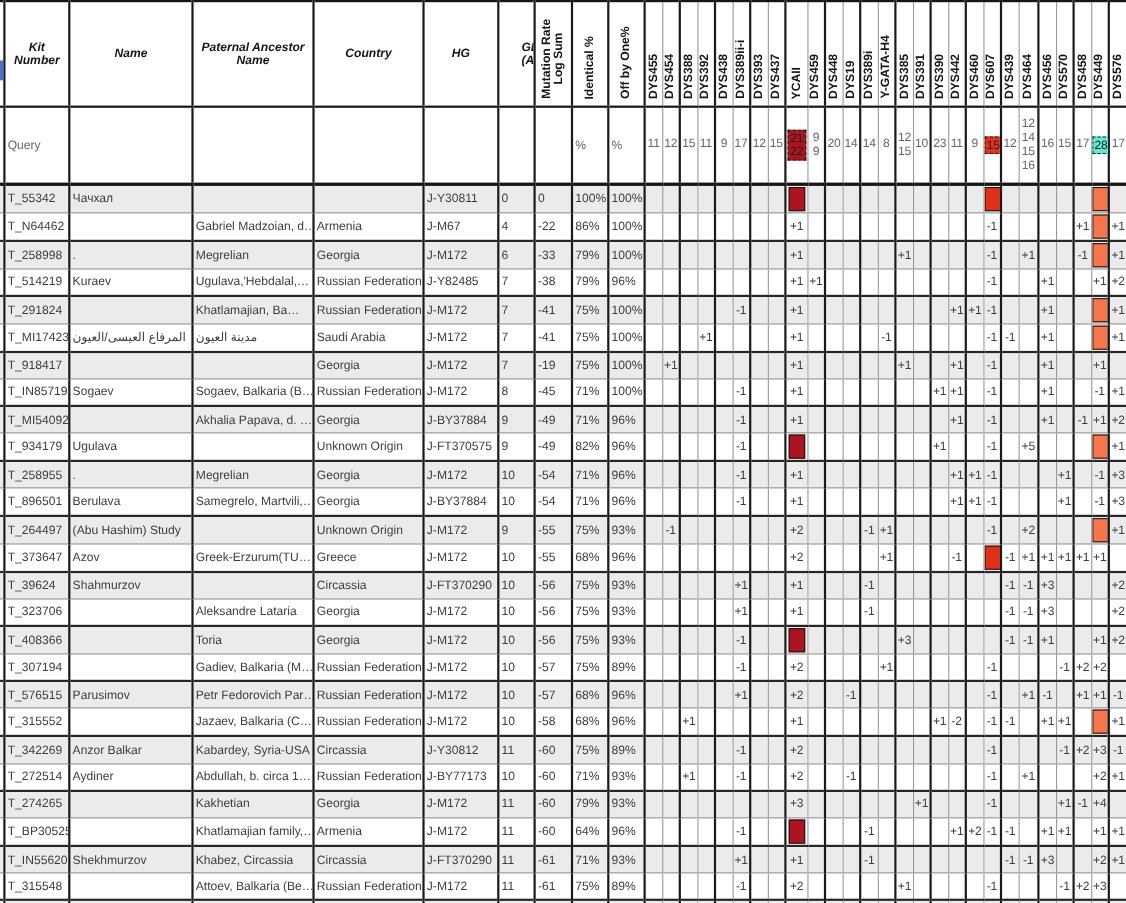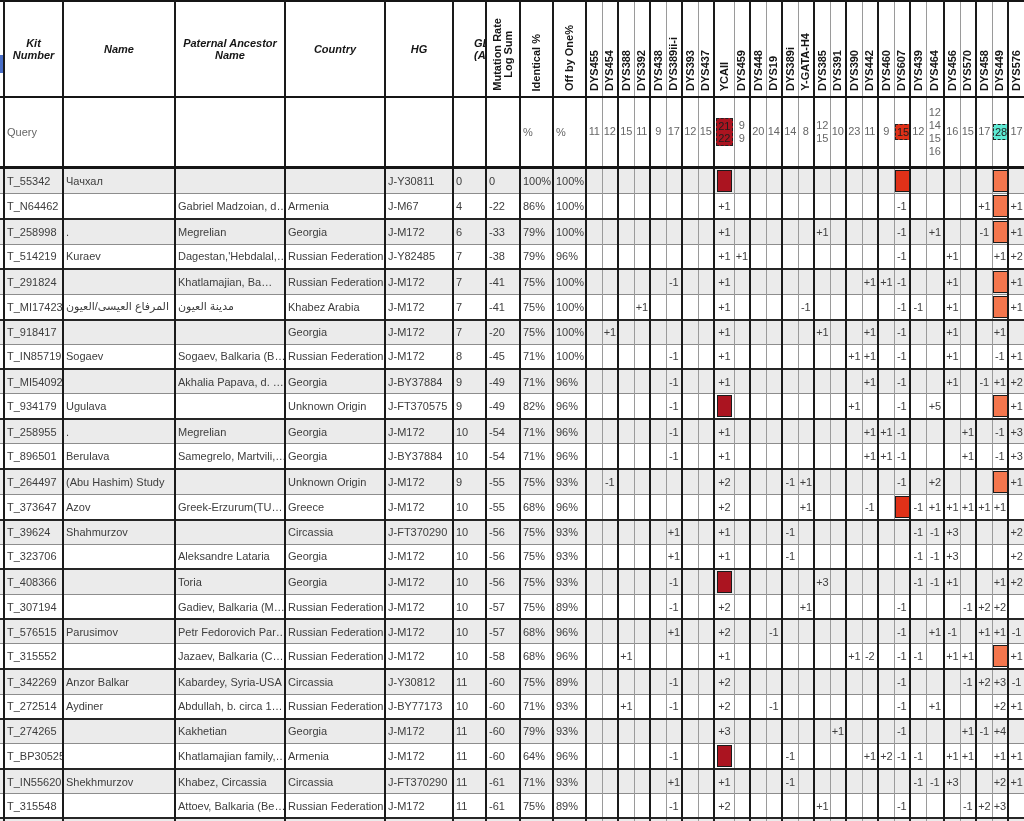--- a/index.html
+++ b/index.html
@@ -291,21 +291,21 @@
             <td class="mc bl2">-1</td>
             <td class="mc bl1">
               <div class="fbox" style="background:#f4764d"></div>
             </td>
             <td class="mc bl2">+1</td>
           </tr>
           <tr class="drow bt1">
             <td></td>
             <td class="lt bl2">T_514219</td>
             <td class="lt bl2">Kuraev</td>
-            <td class="lt bl2">Dagestan,'Hebdalal,…</td>
+            <td class="lt bl2">Ugulava,'Hebdalal,…</td>
             <td class="lt bl2">Russian Federation</td>
             <td class="lt bl2">J-Y82485</td>
             <td class="lt bl2">7</td>
             <td class="lt bl2">-38</td>
             <td class="lt bl2">79%</td>
             <td class="lt bl2">96%</td>
             <td class="mc bl2"></td>
             <td class="mc bl1"></td>
             <td class="mc bl2"></td>
             <td class="mc bl1"></td>
@@ -372,21 +372,21 @@
             <td class="mc bl1">
               <div class="fbox" style="background:#f4764d"></div>
             </td>
             <td class="mc bl2">+1</td>
           </tr>
           <tr class="drow bt1">
             <td></td>
             <td class="lt bl2">T_MI17423</td>
             <td class="lt bl2">المرفاع العيسى/العيون</td>
             <td class="lt bl2">مدينة العيون</td>
-            <td class="lt bl2">Khabez Arabia</td>
+            <td class="lt bl2">Saudi Arabia</td>
             <td class="lt bl2">J-M172</td>
             <td class="lt bl2">7</td>
             <td class="lt bl2">-41</td>
             <td class="lt bl2">75%</td>
             <td class="lt bl2">100%</td>
             <td class="mc bl2"></td>
             <td class="mc bl1"></td>
             <td class="mc bl2"></td>
             <td class="mc bl1">+1</td>
             <td class="mc bl2"></td>
@@ -416,21 +416,21 @@
             <td class="mc bl2">+1</td>
           </tr>
           <tr class="drow grey bt2">
             <td></td>
             <td class="lt bl2">T_918417</td>
             <td class="lt bl2"></td>
             <td class="lt bl2"></td>
             <td class="lt bl2">Georgia</td>
             <td class="lt bl2">J-M172</td>
             <td class="lt bl2">7</td>
-            <td class="lt bl2">-20</td>
+            <td class="lt bl2">-19</td>
             <td class="lt bl2">75%</td>
             <td class="lt bl2">100%</td>
             <td class="mc bl2"></td>
             <td class="mc bl1">+1</td>
             <td class="mc bl2"></td>
             <td class="mc bl1"></td>
             <td class="mc bl2"></td>
             <td class="mc bl1"></td>
             <td class="mc bl2"></td>
             <td class="mc bl1"></td>

